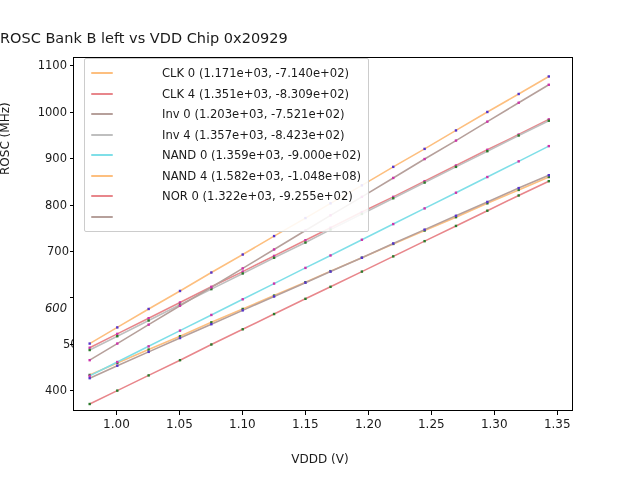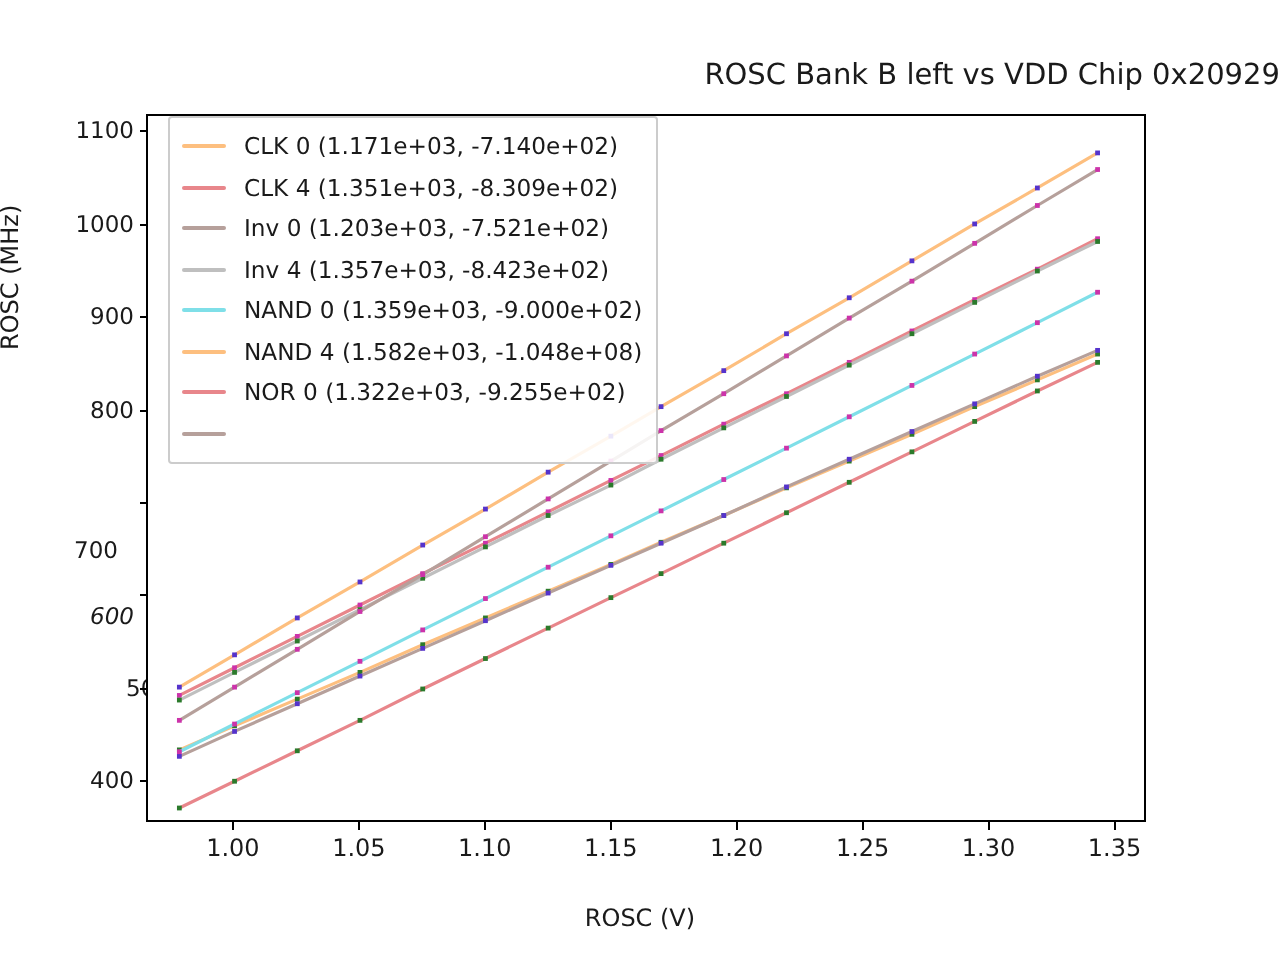--- a/index.html
+++ b/index.html
@@ -1,52 +1,52 @@
 <!DOCTYPE html>
 <html><head>
 <meta charset="utf-8">
 <style>
   html,body{margin:0;padding:0;background:#ffffff;}
   body{width:640px;height:480px;overflow:hidden;font-family:"DejaVu Sans",sans-serif;}
   #fig{position:relative;width:640px;height:480px;background:#ffffff;}
-  #title{position:absolute;left:0;top:30px;width:640px;text-align:right;font-size:14.5px;color:#1a1a1a;}
+  #title{position:absolute;left:0;top:30px;width:640px;text-align:left;font-size:14.5px;color:#1a1a1a;}
   #plot{position:absolute;left:73px;top:57px;width:500px;height:354px;
         border:1.05px solid #000;box-sizing:border-box;background:#fff;}
   #svgwrap{position:absolute;left:0;top:0;width:100%;height:100%;}
   .ytl{position:absolute;text-align:right;font-size:11.5px;color:#1a1a1a;transform:translateY(-50%);}
   .ytickmark{position:absolute;height:1px;background:#000;width:3.5px;}
   .xtl{position:absolute;font-size:12px;color:#1a1a1a;transform:translateX(-50%);}
   .xtickmark{position:absolute;width:1px;background:#000;height:3.5px;}
   #ylabel{position:absolute;left:-2px;top:175px;font-size:12px;color:#1a1a1a;
           transform:rotate(-90deg);transform-origin:left top;white-space:nowrap;}
   #xlabel{position:absolute;left:0;top:452px;width:640px;text-align:center;font-size:12px;color:#1a1a1a;}
   #legend{position:absolute;left:84px;top:58px;background:rgba(255,255,255,0.88);
           border:0.9px solid #cccccc;border-radius:2px;padding:4px 7px 4px 6px;box-sizing:border-box;}
   .lrow{display:flex;align-items:center;height:20.5px;}
   .lswatch{width:22px;height:2.2px;margin-right:9px;flex:0 0 22px;border-radius:1px;}
-  .ltext{font-size:11.6px;color:#1a1a1a;white-space:nowrap;}
+  .ltext{font-size:11.6px;color:#1a1a1a;white-space:nowrap;margin-left:40px;}
 </style>
 </head>
 <body>
 
 <div id="fig">
 
   <div id="title">ROSC Bank B left vs VDD Chip 0x20929</div>
 
   <div id="ylabel">ROSC (MHz)</div>
-  <div id="xlabel">ROSC (V)</div>
+  <div id="xlabel">VDDD (V)</div>
 
   <div id="ytlwrap">
       <div class="ytl" style="left: 25px; width: 42px; top: 390.122px;">400</div>
       <div class="ytickmark" style="left: 69.5px; top: 390.122px;"></div>
       <div class="ytl" style="left: 43px; width: 42px; top: 343.726px;">500</div>
       <div class="ytickmark" style="left: 69.5px; top: 343.726px;"></div>
       <div class="ytl" style="left: 25px; width: 42px; top: 308px; font-style: italic;">600</div>
       <div class="ytickmark" style="left: 69.5px; top: 297.33px;"></div>
-      <div class="ytl" style="left: 17px; width: 42px; top: 250.934px; margin-top: 24px;">700</div>
+      <div class="ytl" style="left: 27px; width: 42px; top: 250.934px;">700</div>
       <div class="ytickmark" style="left: 69.5px; top: 250.934px;"></div>
       <div class="ytl" style="left: 25px; width: 42px; top: 204.539px;">800</div>
       <div class="ytickmark" style="left: 69.5px; top: 204.539px;"></div>
       <div class="ytl" style="left: 25px; width: 42px; top: 158.143px;">900</div>
       <div class="ytickmark" style="left: 69.5px; top: 158.143px;"></div>
       <div class="ytl" style="left: 25px; width: 42px; top: 111.747px;">1000</div>
       <div class="ytickmark" style="left: 69.5px; top: 111.747px;"></div>
       <div class="ytl" style="left: 25px; width: 42px; top: 65.3512px;">1100</div>
       <div class="ytickmark" style="left: 69.5px; top: 65.3512px;"></div>
     </div>

